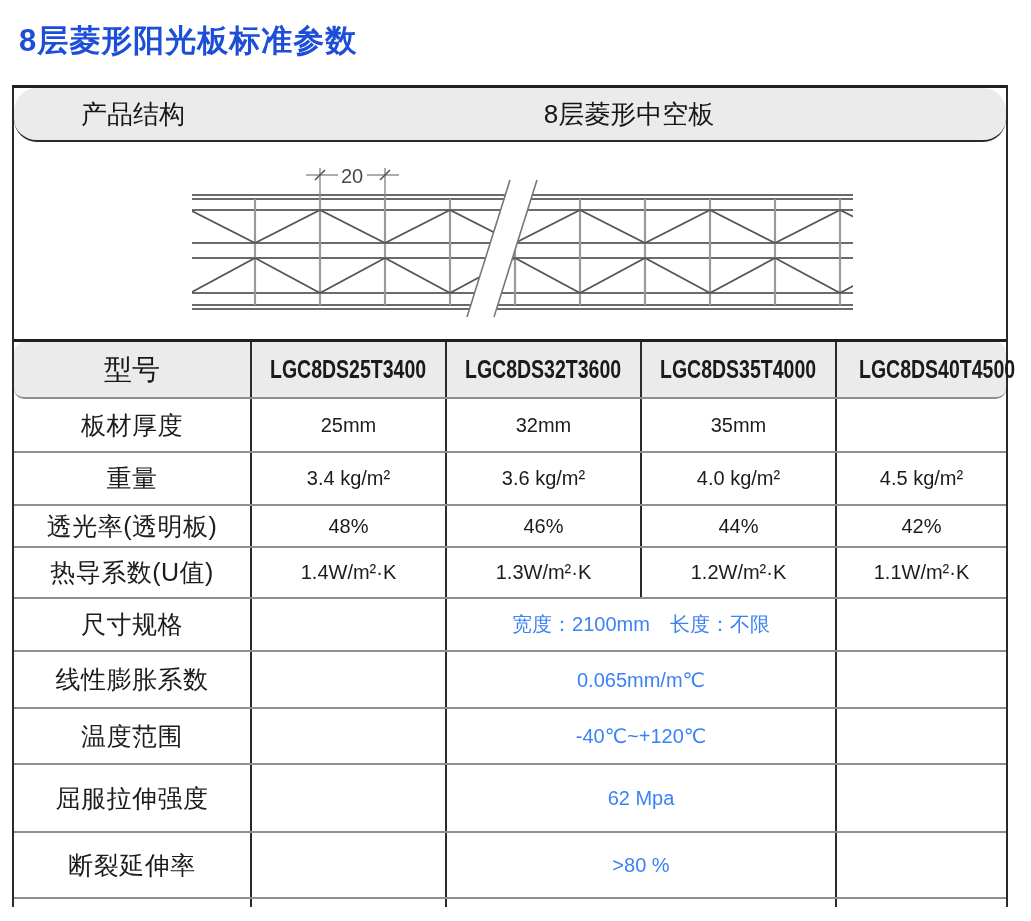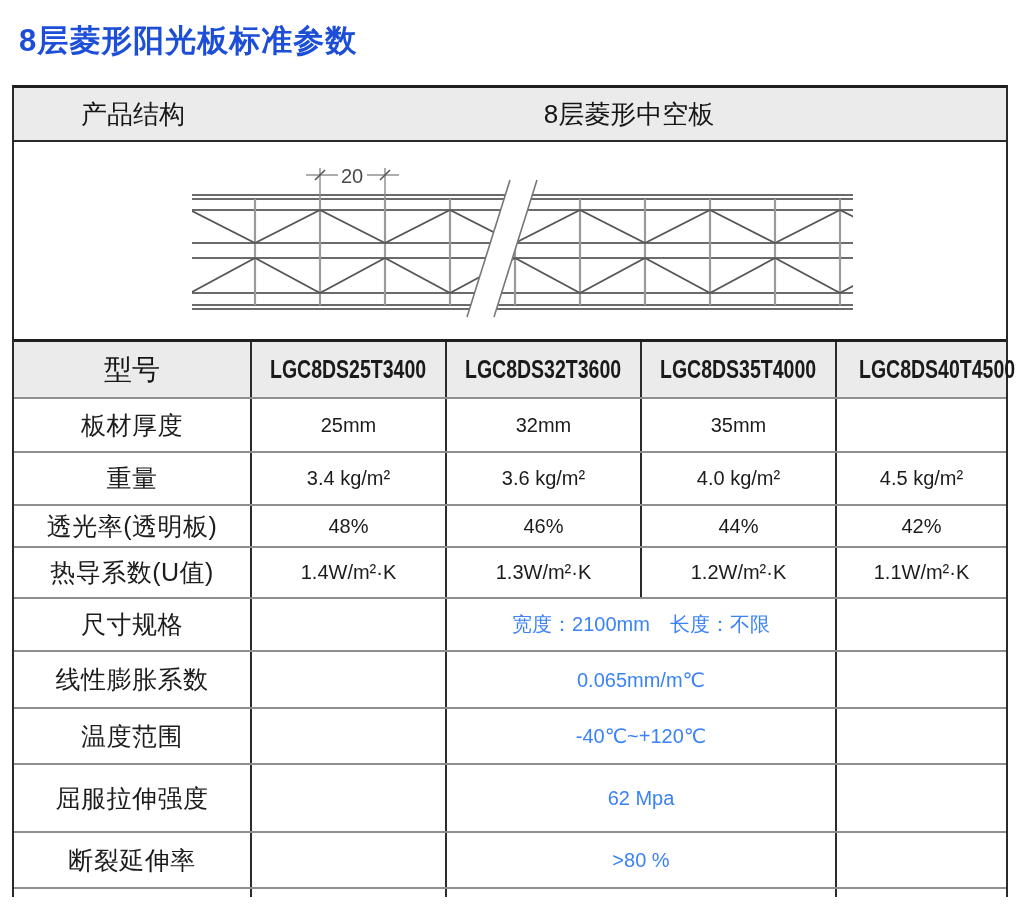--- a/index.html
+++ b/index.html
@@ -15,30 +15,31 @@
   }
   .spec-table {
     position:absolute; left:12px; top:85px; width:996px;
     border-left:2px solid #2a2a2a; border-right:2px solid #2a2a2a;
     border-top:3px solid #1f1f1f;
     background:#fff;
   }
   .hdr-row {
     height:54px; background:#ebebeb; display:flex; align-items:center;
     border-bottom:2px solid #2a2a2a;
+    border-radius:23px;
   }
   .hdr-left   { width:238px; text-align:center; font-size:26px; font-weight:500; color:#161616; }
   .hdr-right  { flex:1; text-align:center; font-size:26px; font-weight:500; color:#161616; }
   .drawing-row { height:200px; background:#fff; border-bottom:3px solid #1f1f1f; position:relative; }
   .drawing-row svg { display:block; }
 
   .grid-row { display:grid; grid-template-columns:238px 195px 195px 195px 1fr; border-bottom:2px solid #8f8f8f; }
   .grid-row > div { display:flex; align-items:center; justify-content:center; }
   .vline { border-right:2px solid #2b2b2b; }
-  .model-row { height:57px; background:#ebebeb; border-bottom:2px solid #8f8f8f; }
+  .model-row { height:57px; background:#ebebeb; border-bottom:2px solid #8f8f8f;border-radius:10px; }
   .model-label { font-size:28px; font-weight:500; color:#161616; }
   .model-val { font-size:25px; font-weight:700; color:#1a1a1a; white-space:nowrap; }
   .model-val span { display:inline-block; transform:scaleX(0.78); }
   .row-label { font-size:25px; color:#1c1c1c; letter-spacing:0.5px; }
   .cell-val  { font-size:20px; color:#1c1c1c; }
   .merged-val { grid-column:3 / 5; font-size:20px; color:#3b82f6;text-align:center; }
   .stub-row { height:8px; border-bottom:none; background:#fff; }
   .dim-text { font-size:20px; fill:#4a4a4a; font-family:"Liberation Sans","DejaVu Sans",sans-serif; }
 </style>
 </head>
@@ -175,21 +176,21 @@
     <div class="vline"></div>
     <div class="vline merged-val">-40℃~+120℃</div>
     <div></div>
   </div>
   <div class="grid-row" style="height:68px">
     <div class="vline row-label">屈服拉伸强度</div>
     <div class="vline"></div>
     <div class="vline merged-val">62 Mpa</div>
     <div></div>
   </div>
-  <div class="grid-row" style="height:56px">
+  <div class="grid-row" style="height:66px">
     <div class="vline row-label">断裂延伸率</div>
     <div class="vline"></div>
     <div class="vline merged-val">&gt;80 %</div>
     <div></div>
   </div>
 
   <div class="grid-row stub-row">
     <div class="vline"></div>
     <div class="vline"></div>
     <div class="vline merged-val"></div>

